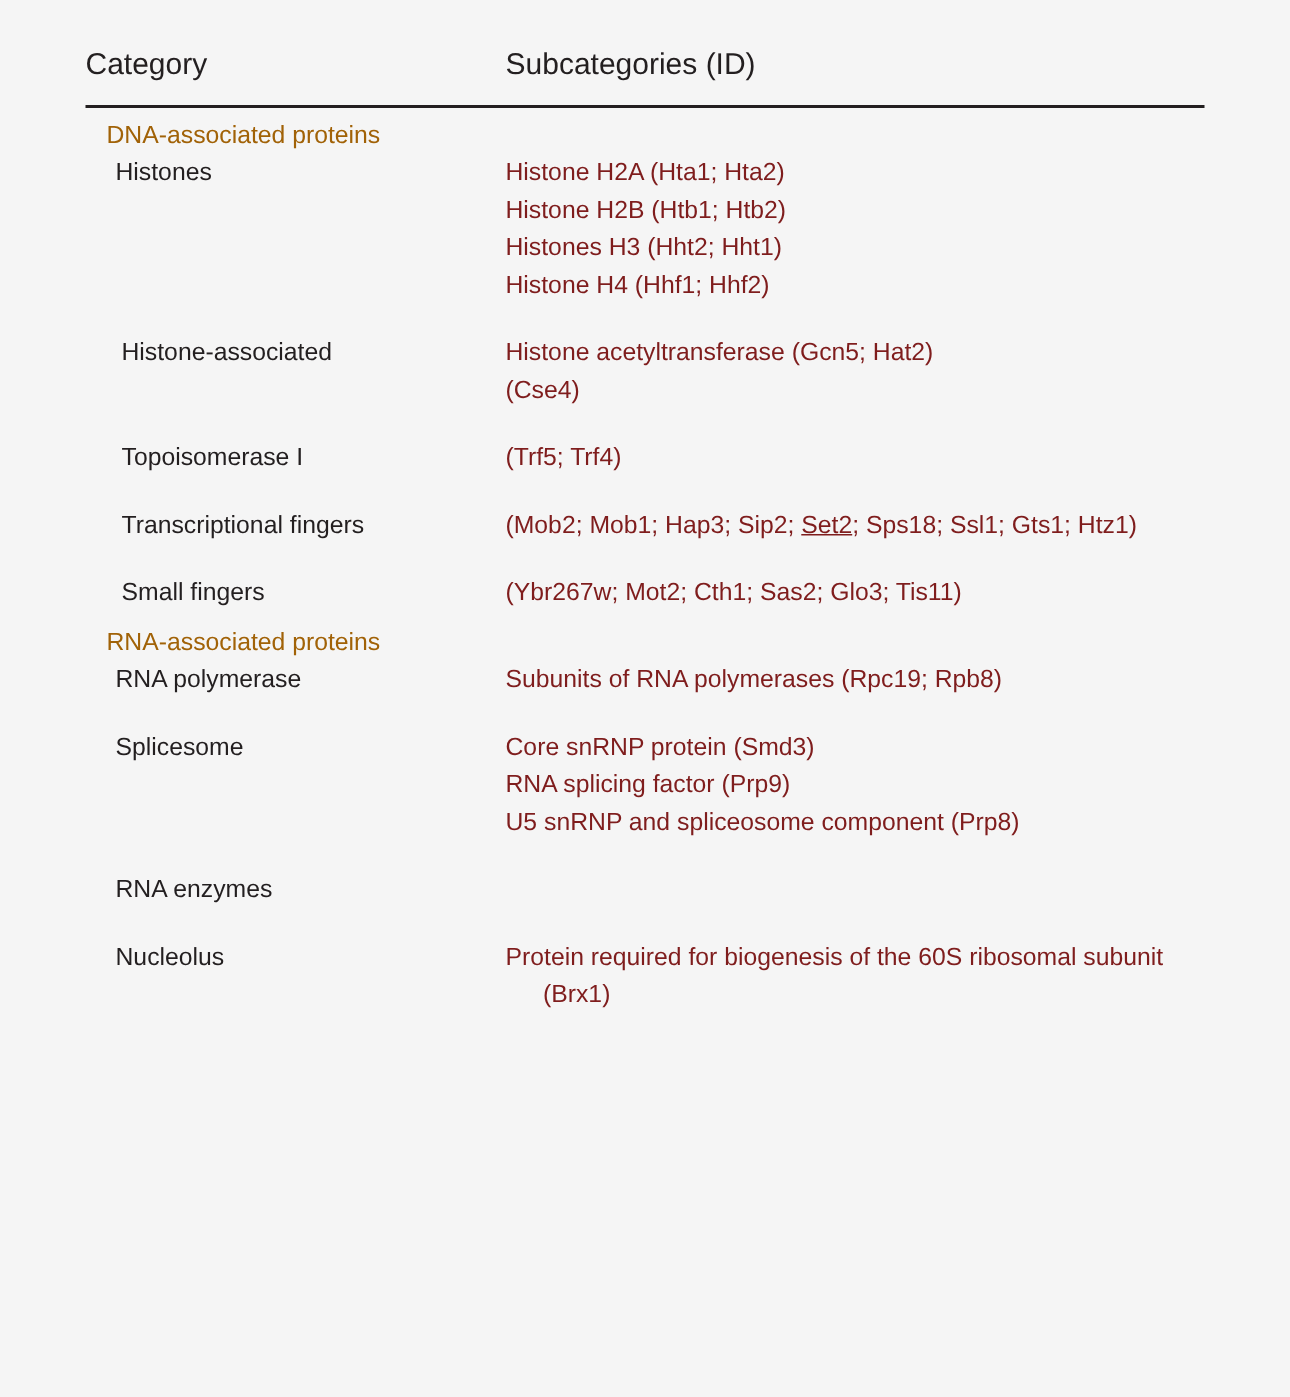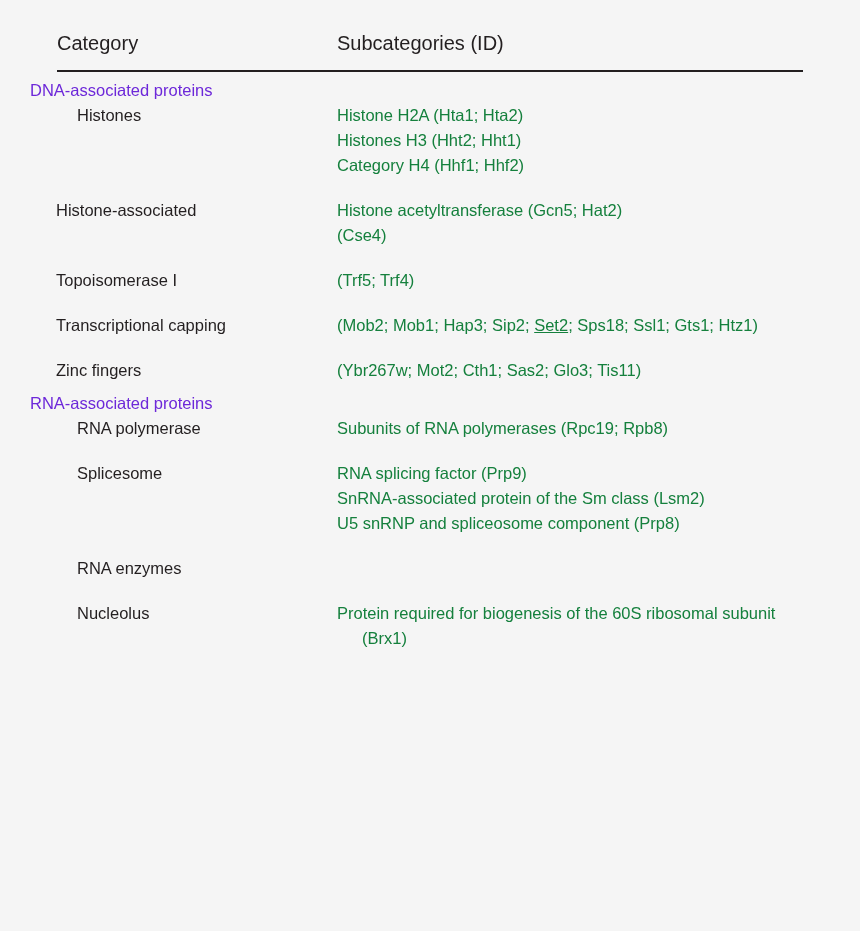--- a/index.html
+++ b/index.html
@@ -68,53 +68,53 @@
   }
 
   .group {
     position: relative;
   }
 
   
   .section-title {
     font-size: 16.5px;
     line-height: 25px;
-    color: #6d28d9;
-    padding-left: 30px;
+    color: #a16207;
+    padding-left: 71px;
     white-space: nowrap;
   }
 
   
   .row {
     position: relative;
     display: block;
     min-height: 25px;
   }
 
   .cat-cell {
     position: absolute;
     left: 0px;
     top: 0px;
     font-size: 16.5px;
     line-height: 25px;
     color: #231f20;
     white-space: nowrap;
   }
-  .cat-cell.level-0 { padding-left: 56px; }
+  .cat-cell.level-0 { padding-left: 81px; }
   .cat-cell.level-1 { padding-left: 77px; }
 
   .sub-cell {
     margin-left: 337px;
     width: 470px;
   }
 
   .sub-line {
     font-size: 16.5px;
     line-height: 25px;
-    color: #15803d;
+    color: #7f1d1d;
     padding-left: 25px;
     text-indent: -25px;
   }
 
   .sub-line u {
     text-underline-offset: 1px;
   }
 
   
   .gap-sm { height: 8px; }
@@ -132,69 +132,70 @@
 
   <div class="header-rule"></div>
 
   <div class="table-body" id="table-body">
       <div class="group">
         <div class="section-title">DNA-associated proteins</div>
         <div class="row">
           <div class="cat-cell level-1">Histones</div>
           <div class="sub-cell">
             <div class="sub-line">Histone H2A (Hta1; Hta2)</div>
+            <div class="sub-line">Histone H2B (Htb1; Htb2)</div>
             <div class="sub-line">Histones H3 (Hht2; Hht1)</div>
-            <div class="sub-line">Category H4 (Hhf1; Hhf2)</div>
+            <div class="sub-line">Histone H4 (Hhf1; Hhf2)</div>
           </div>
         </div>
         <div class="gap-md"></div>
         <div class="row">
           <div class="cat-cell level-0">Histone-associated</div>
           <div class="sub-cell">
             <div class="sub-line">Histone acetyltransferase (Gcn5; Hat2)</div>
             <div class="sub-line">(Cse4)</div>
           </div>
         </div>
         <div class="gap-md"></div>
         <div class="row">
           <div class="cat-cell level-0">Topoisomerase I</div>
           <div class="sub-cell">
             <div class="sub-line">(Trf5; Trf4)</div>
           </div>
         </div>
         <div class="gap-md"></div>
         <div class="row">
-          <div class="cat-cell level-0">Transcriptional capping</div>
+          <div class="cat-cell level-0">Transcriptional fingers</div>
           <div class="sub-cell">
             <div class="sub-line">(Mob2; Mob1; Hap3; Sip2; <u>Set2</u>; Sps18; Ssl1; Gts1; Htz1)</div>
           </div>
         </div>
         <div class="gap-md"></div>
         <div class="row">
-          <div class="cat-cell level-0">Zinc fingers</div>
+          <div class="cat-cell level-0">Small fingers</div>
           <div class="sub-cell">
             <div class="sub-line">(Ybr267w; Mot2; Cth1; Sas2; Glo3; Tis11)</div>
           </div>
         </div>
       </div>
       <div class="gap-sm"></div>
       <div class="group">
         <div class="section-title">RNA-associated proteins</div>
         <div class="row">
           <div class="cat-cell level-1">RNA polymerase</div>
           <div class="sub-cell">
             <div class="sub-line">Subunits of RNA polymerases (Rpc19; Rpb8)</div>
           </div>
         </div>
         <div class="gap-md"></div>
         <div class="row">
           <div class="cat-cell level-1">Splicesome</div>
           <div class="sub-cell">
+            <div class="sub-line">Core snRNP protein (Smd3)</div>
             <div class="sub-line">RNA splicing factor (Prp9)</div>
-            <div class="sub-line">SnRNA-associated protein of the Sm class (Lsm2)</div>
             <div class="sub-line">U5 snRNP and spliceosome component (Prp8)</div>
           </div>
         </div>
         <div class="gap-md"></div>
         <div class="row">
           <div class="cat-cell level-1">RNA enzymes</div>
         </div>
         <div class="gap-md"></div>
         <div class="row">
           <div class="cat-cell level-1">Nucleolus</div>

